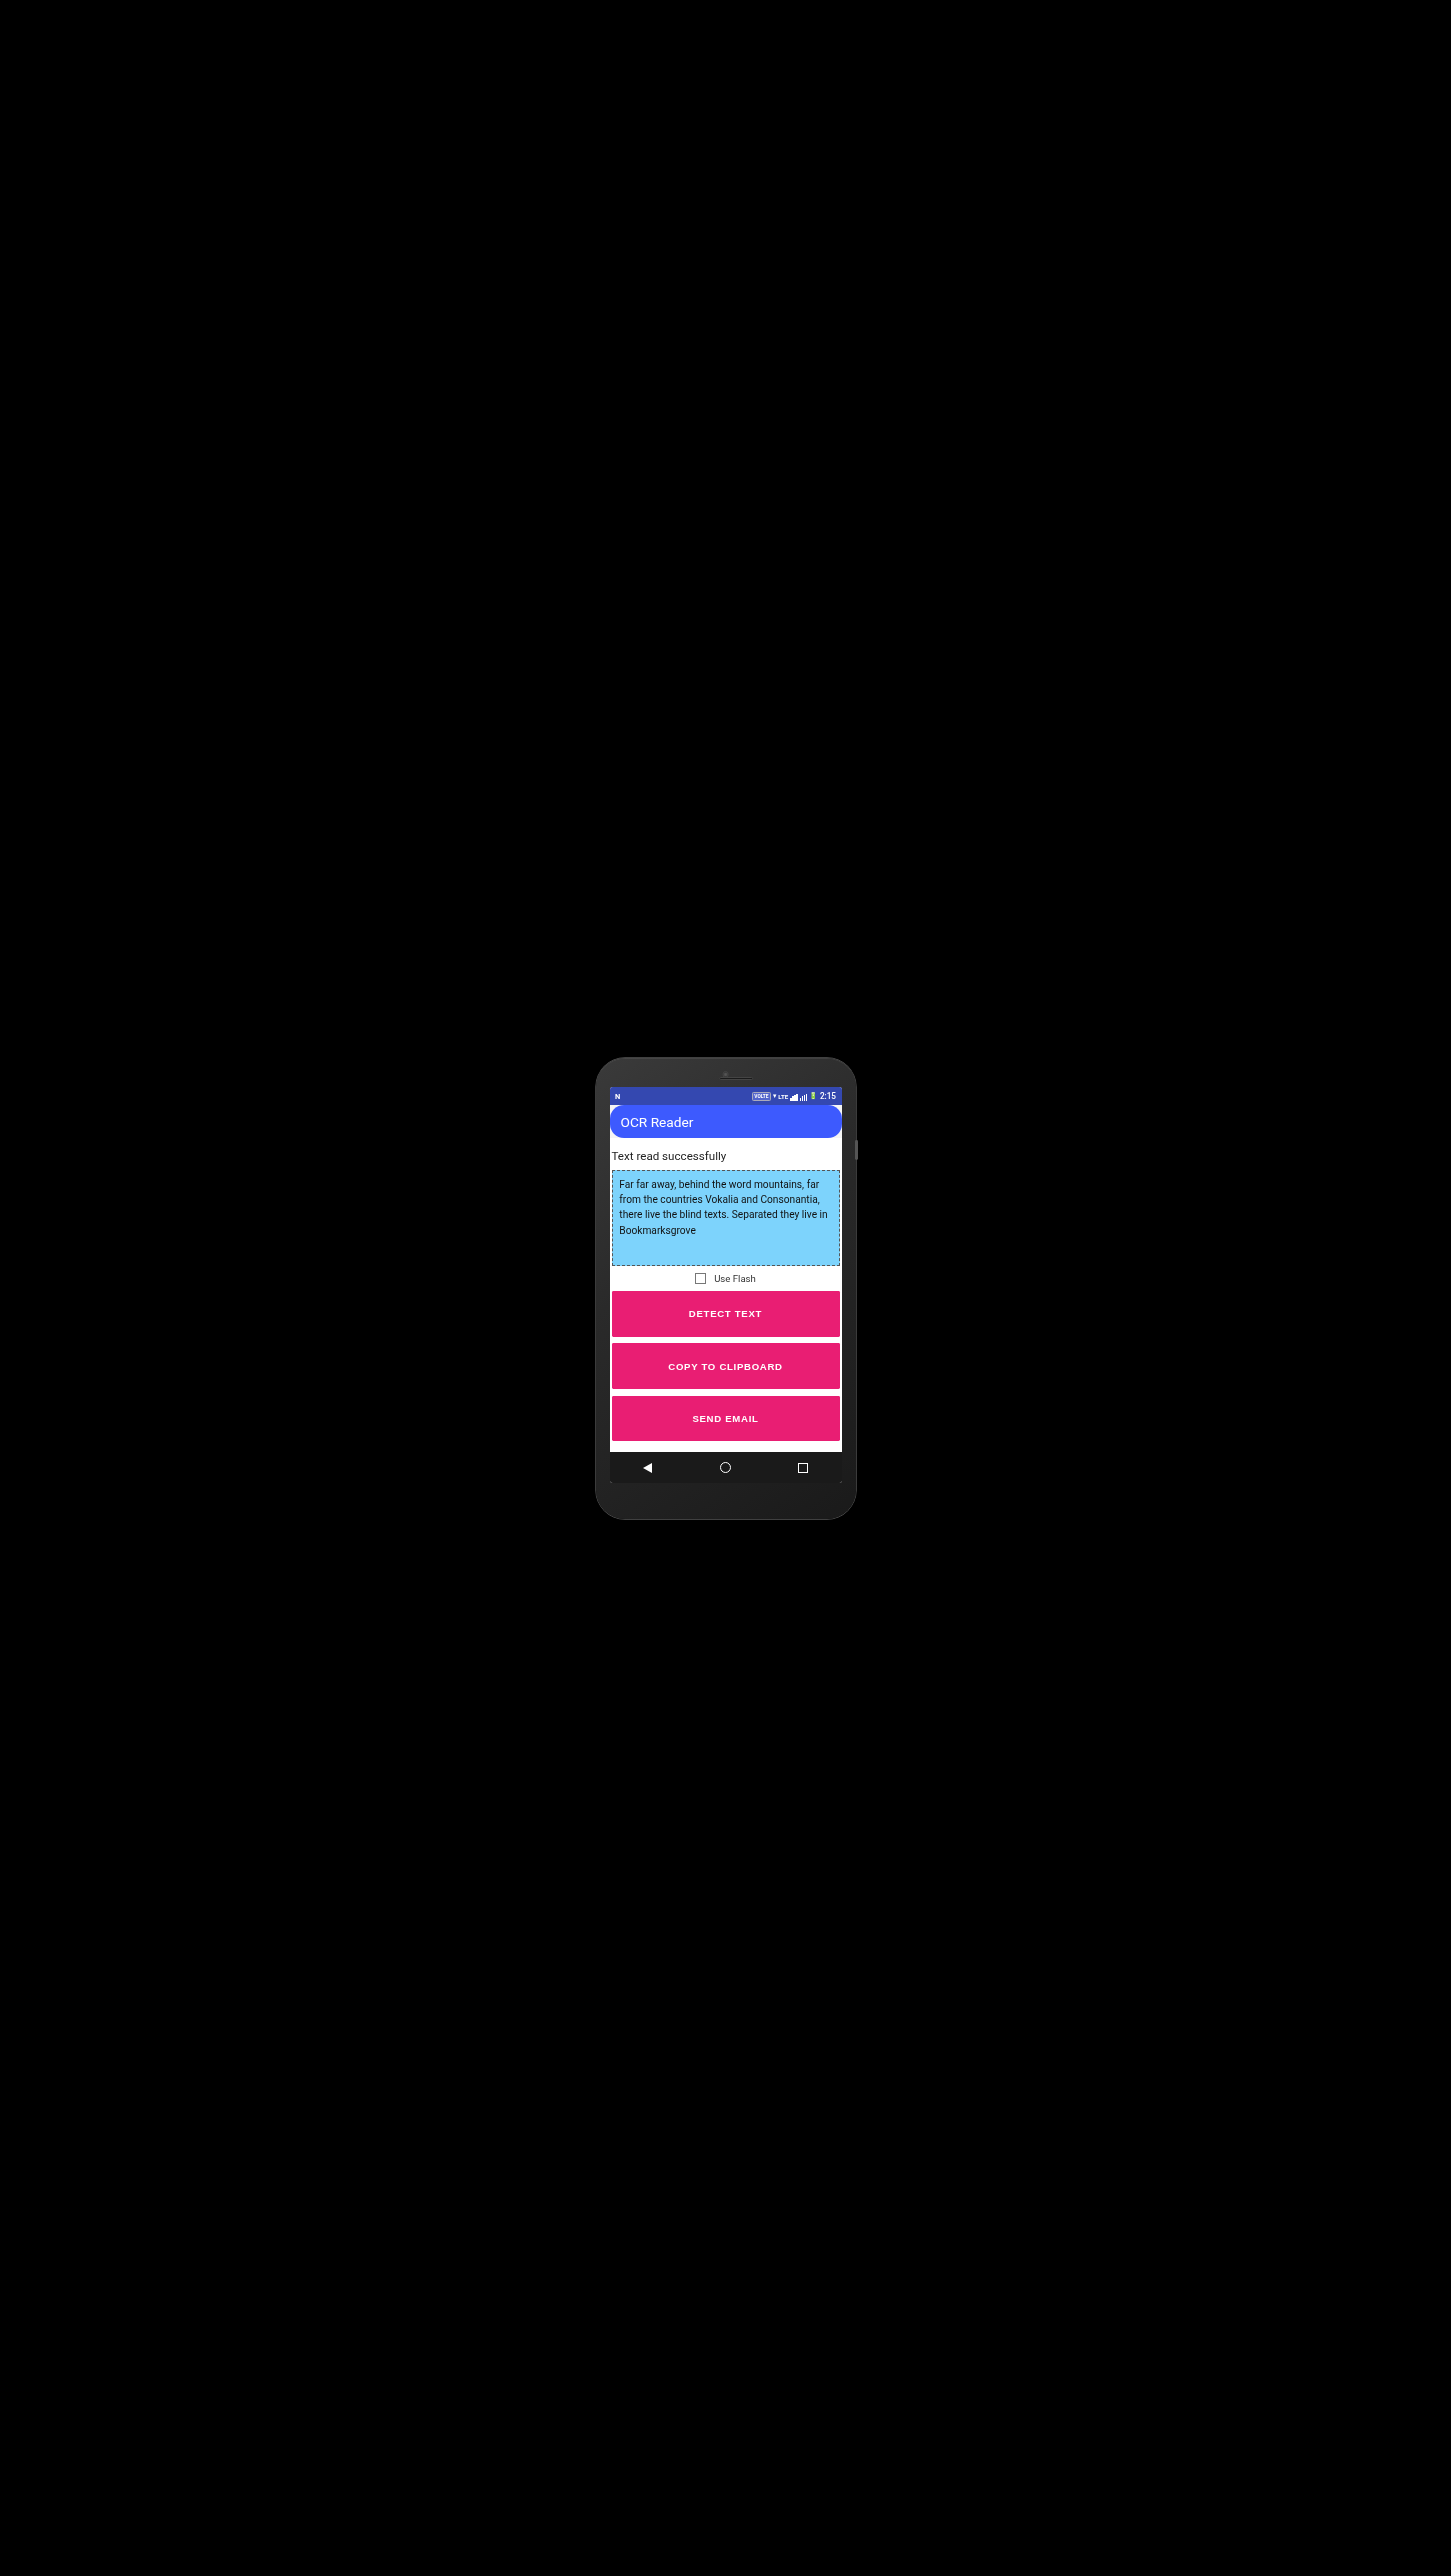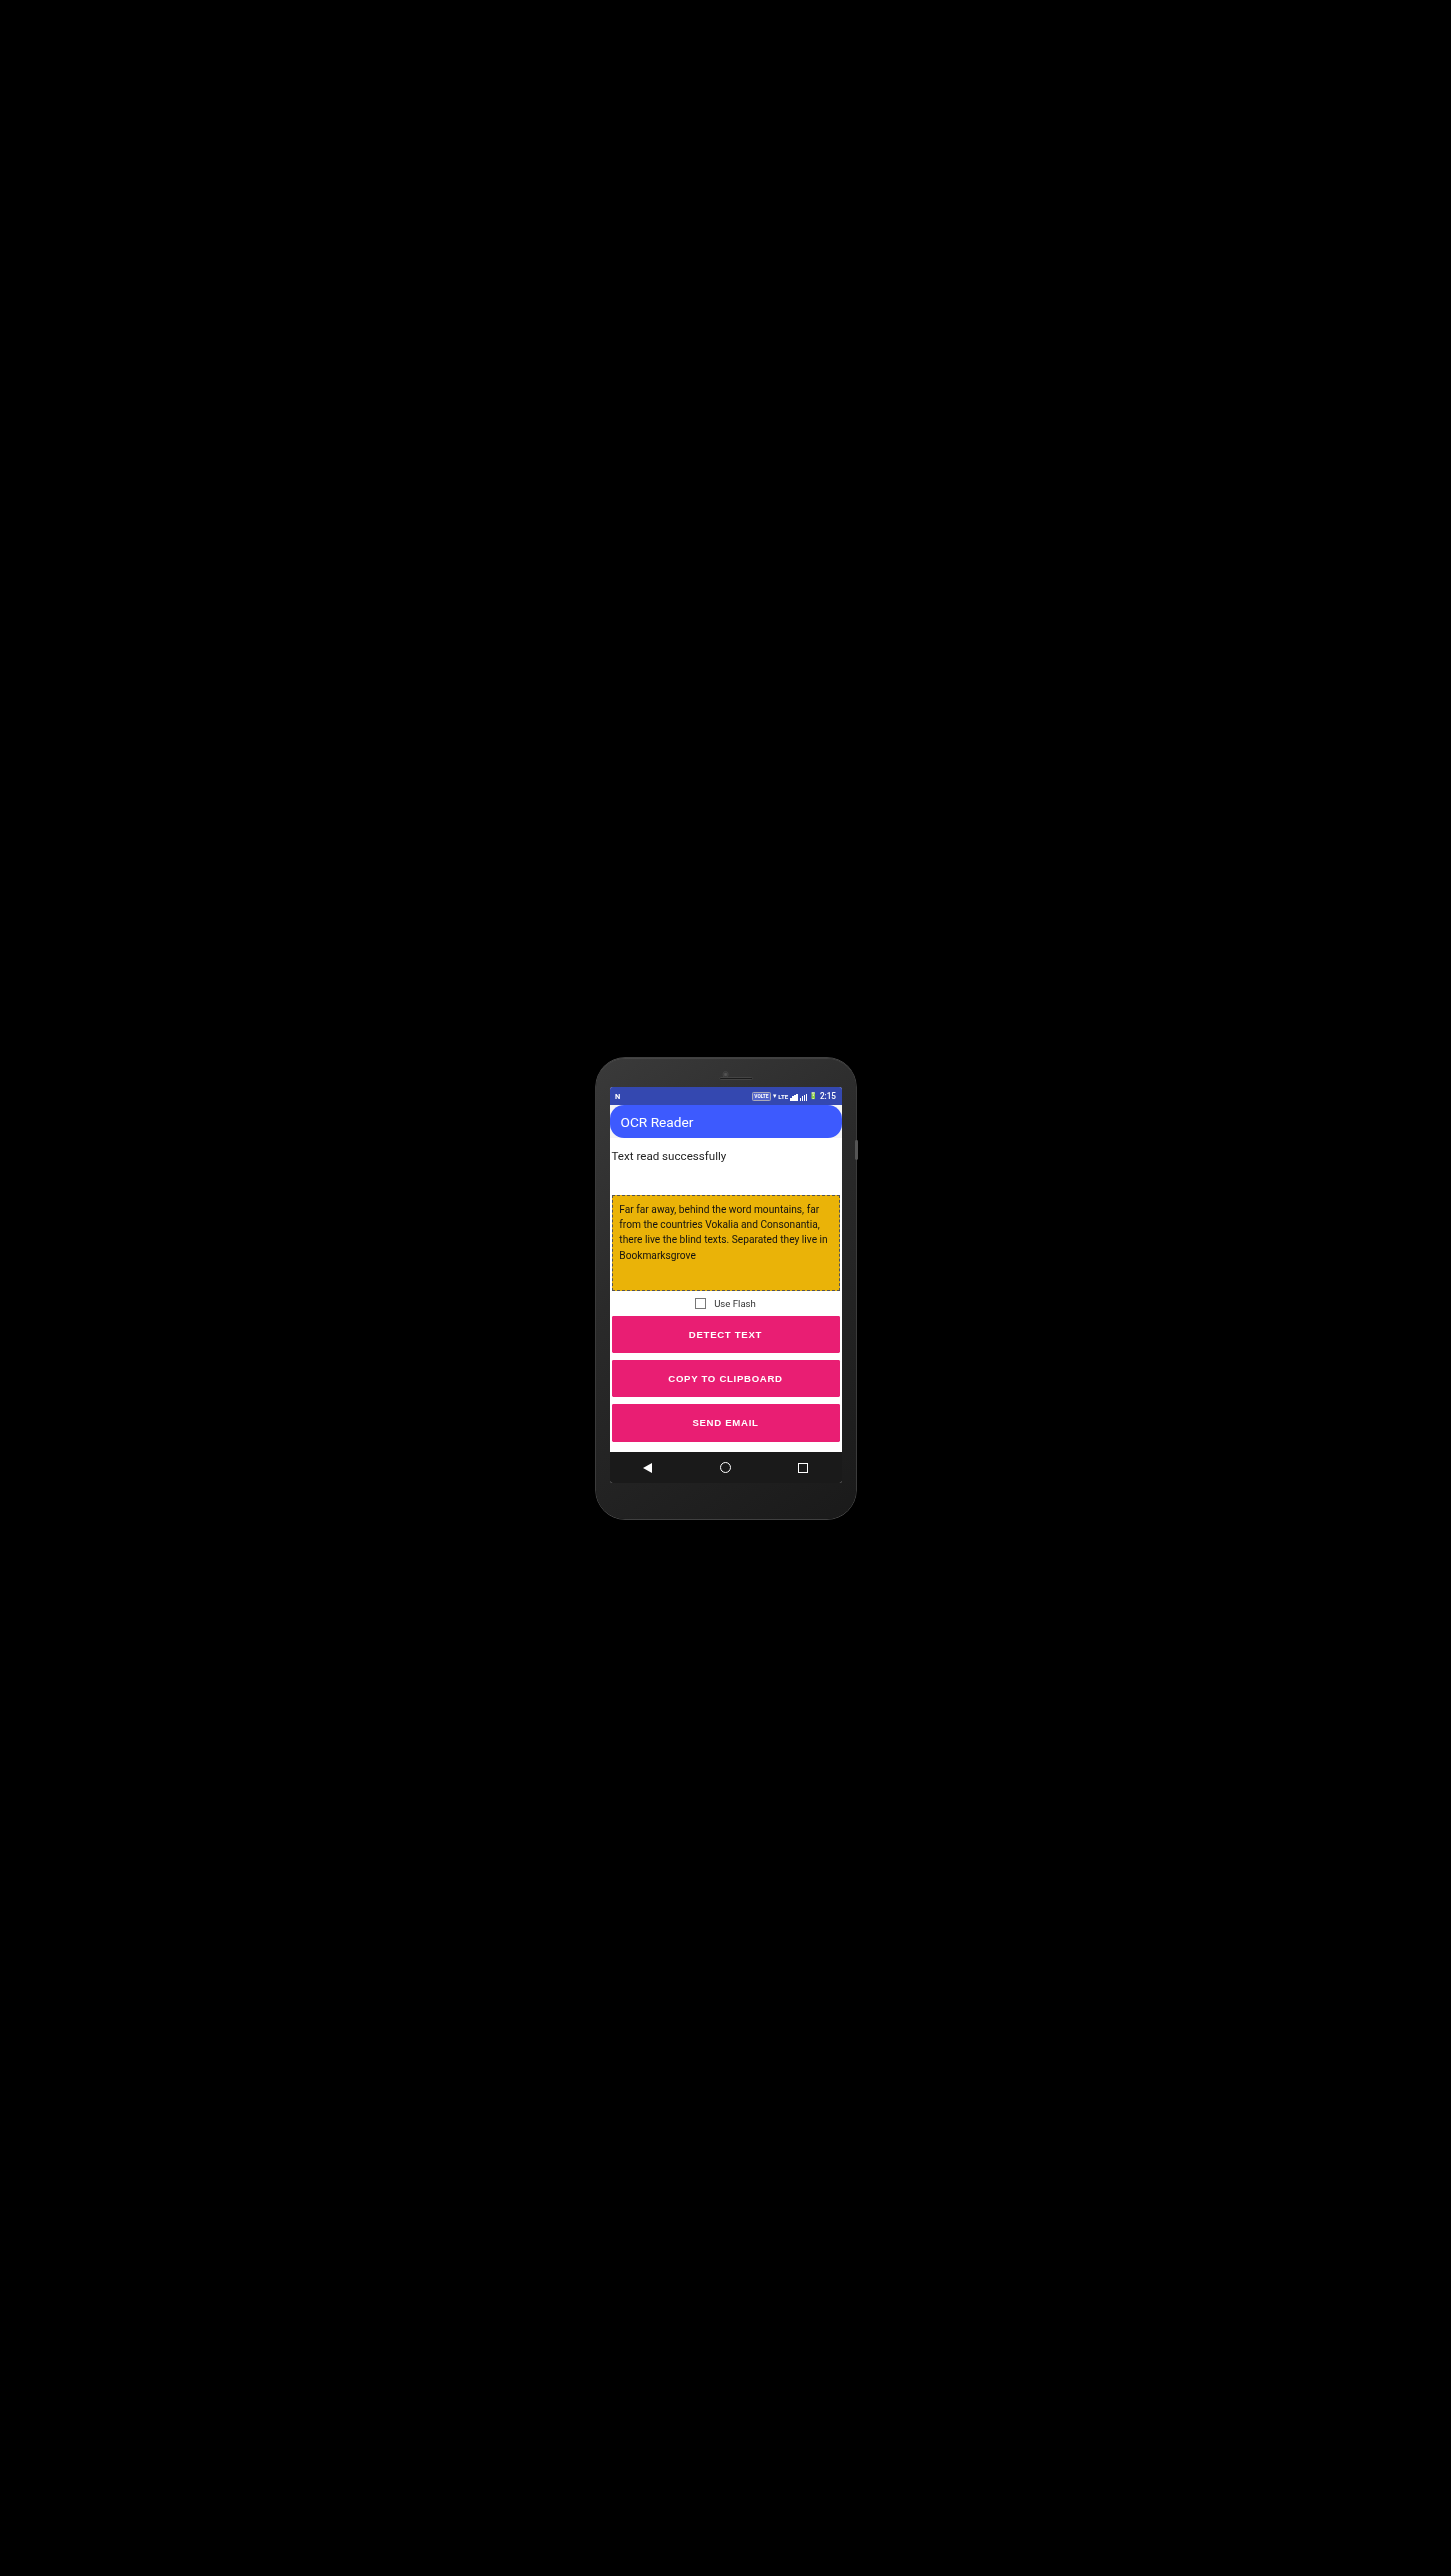--- a/index.html
+++ b/index.html
@@ -188,27 +188,26 @@
 
     .success-text {
       font-size: 11.6px;
       color: #222;
       font-weight: 400;
     }
 
     
     .ocr-text-box {
       border: 1.4px dashed #555;
-      background: #eab308;
+      background: #7dd3fc;
       padding: 5.5px 6.8px;
       font-size: 10.2px;
       line-height: 1.5;
       color: #111;
       min-height: 96px;
-      margin-top: 25px;
     }
 
     
     .checkbox-row {
       display: flex;
       align-items: center;
       justify-content: center;
       gap: 8px;
     }
 

